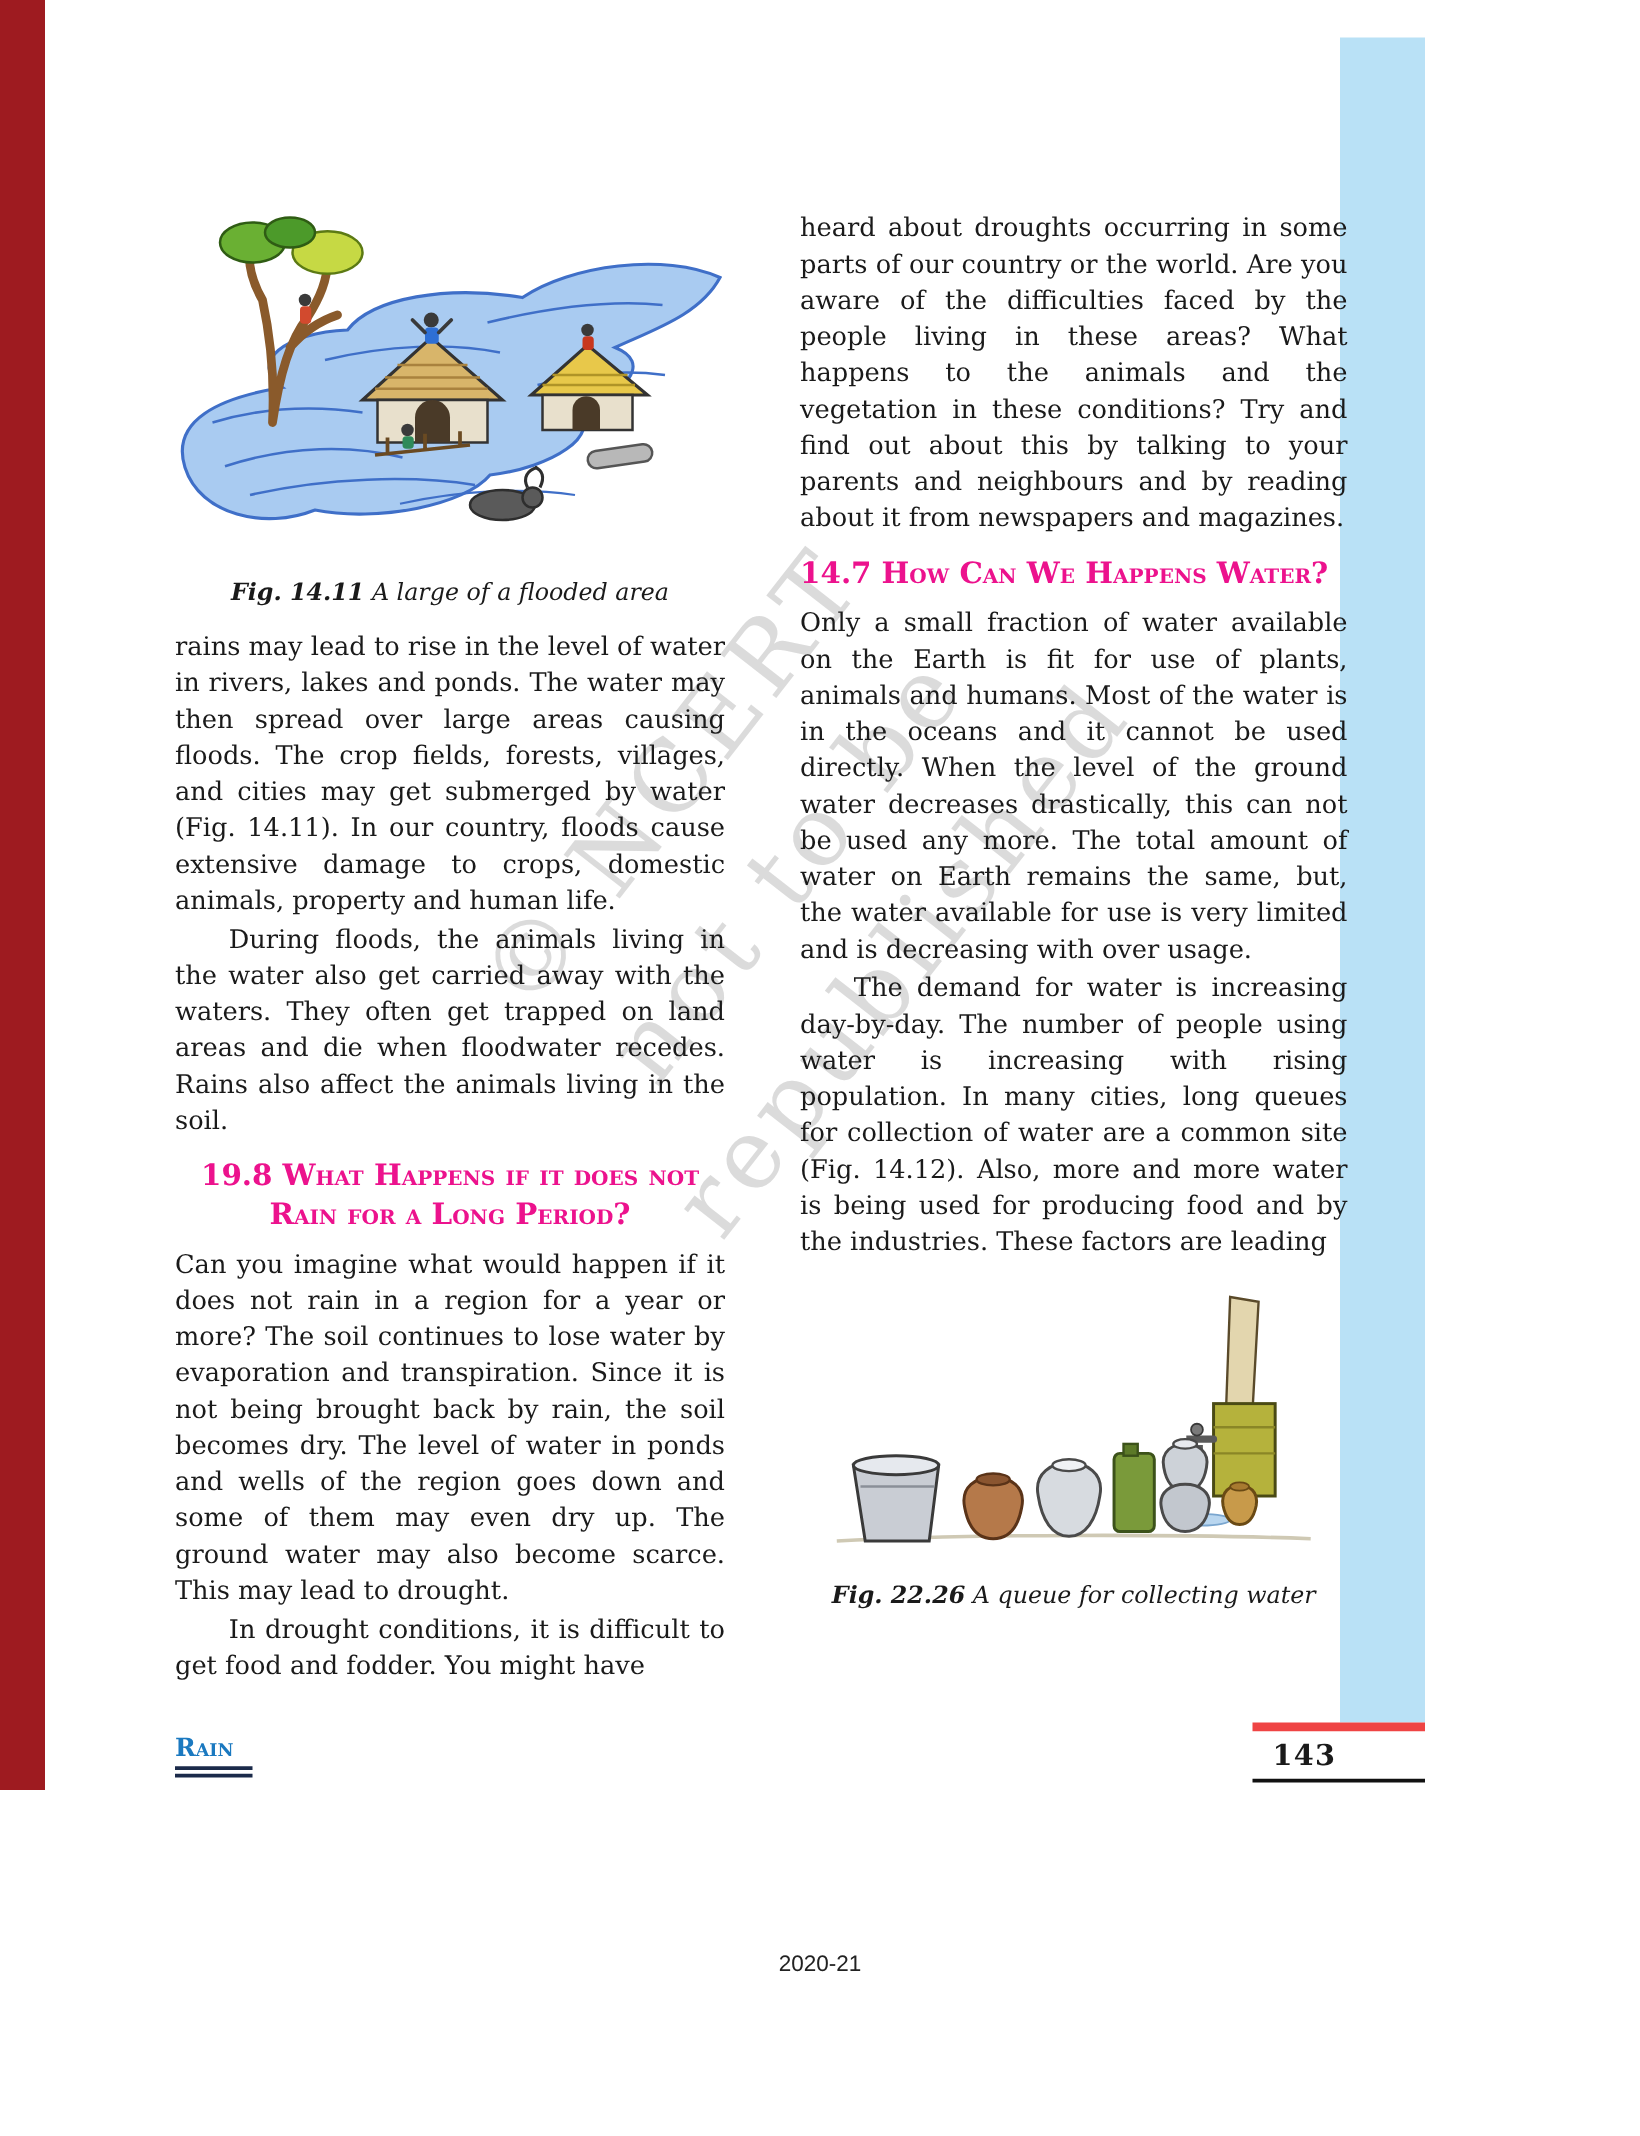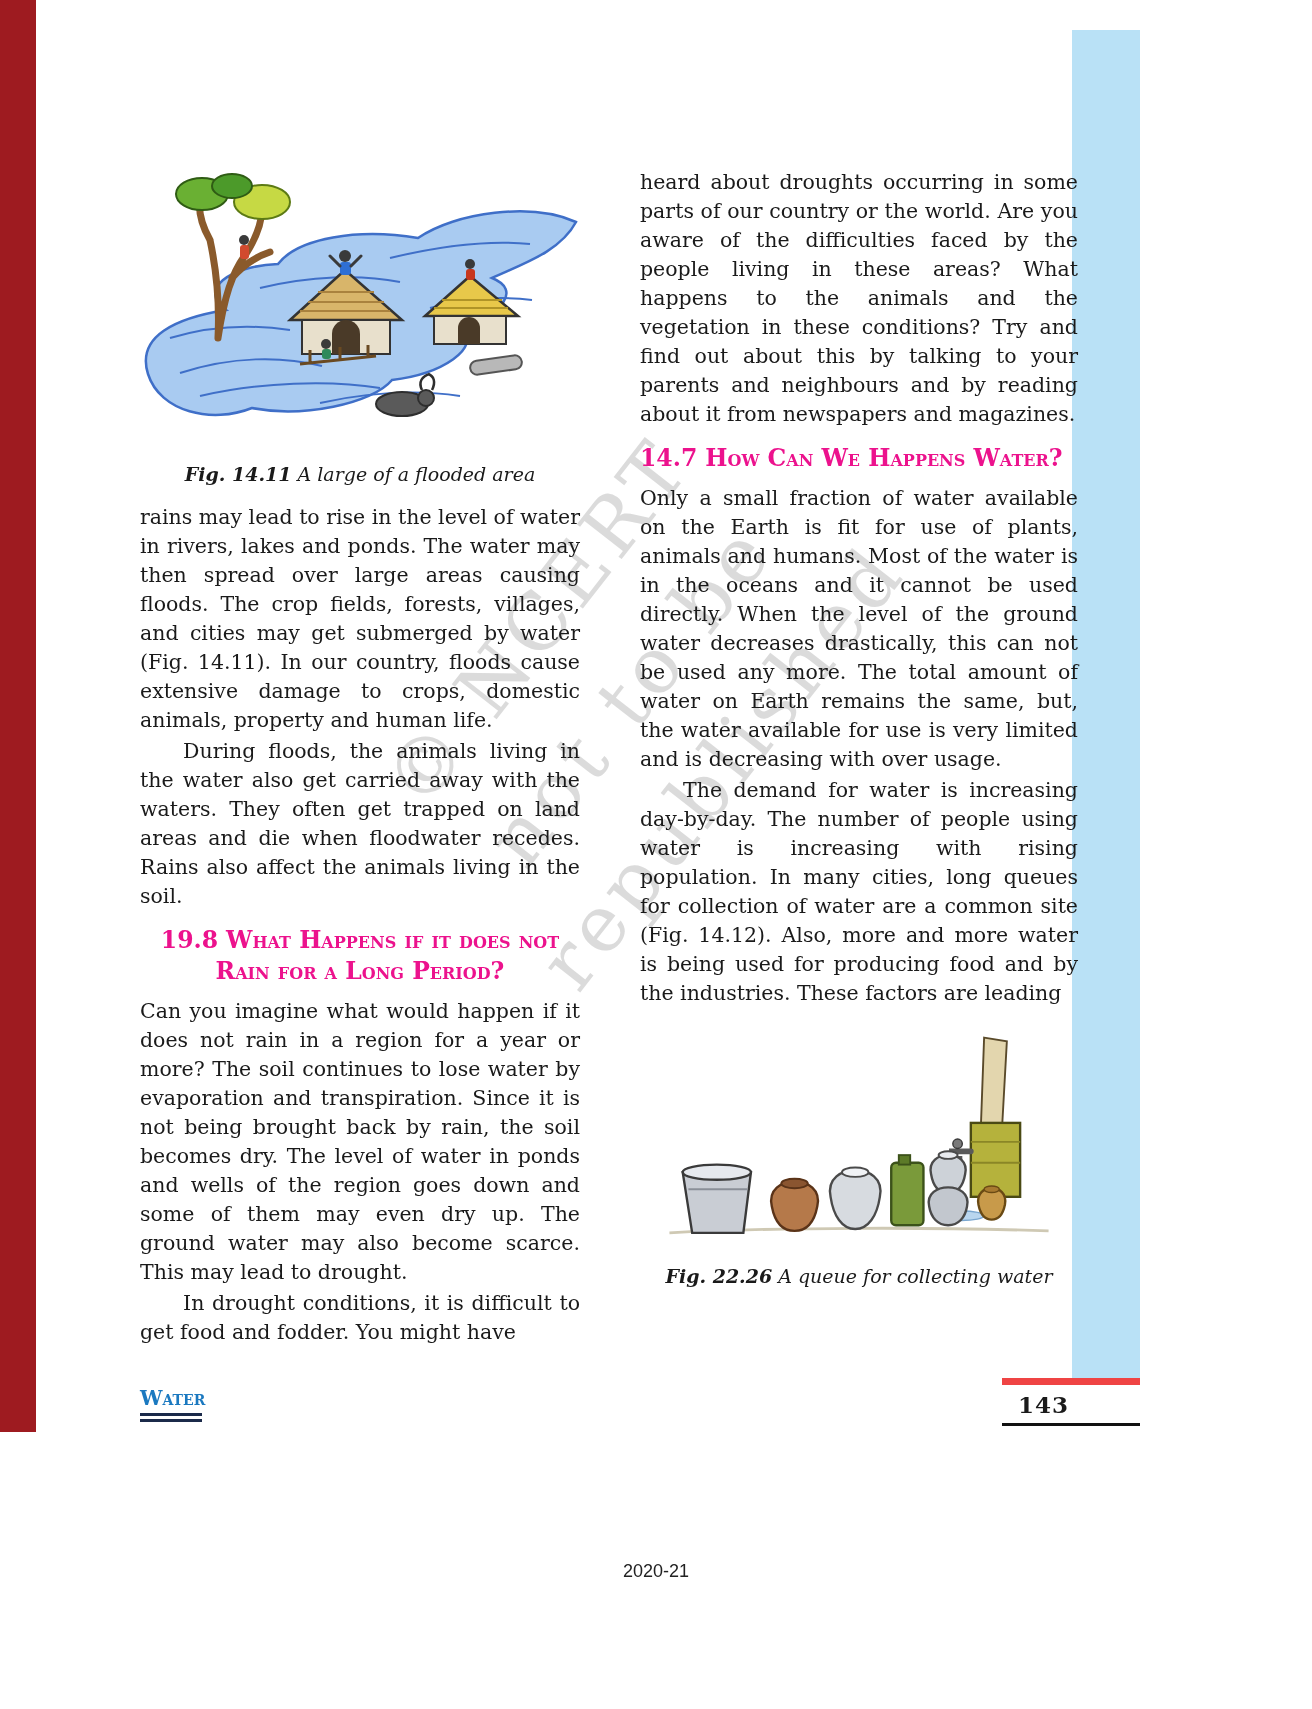--- a/index.html
+++ b/index.html
@@ -187,21 +187,21 @@
         <path d="M336,184 C334,172 342,167 350,167 C358,167 366,172 364,184 C362,194 358,200 350,200 C342,200 338,194 336,184 Z" fill="#c89a4a" stroke="#6a4a14" stroke-width="2.5"></path>
         <ellipse cx="350" cy="168" rx="8" ry="3.5" fill="#a87a30" stroke="#6a4a14" stroke-width="1.5"></ellipse>
       </svg>
     </div>
     <div class="fig-caption">
       <b>Fig. 22.26</b><span> A queue for collecting water</span>
     </div>
   </div>
 
   <div class="footer-water">
-    <span>Water</span>
+    <span>Rain</span>
     <div class="rule"></div>
     <div class="rule r2"></div>
   </div>
 
   <div class="page-number-box">
     <span class="num">143</span>
   </div>
 
   <div class="year">2020-21</div>
 

